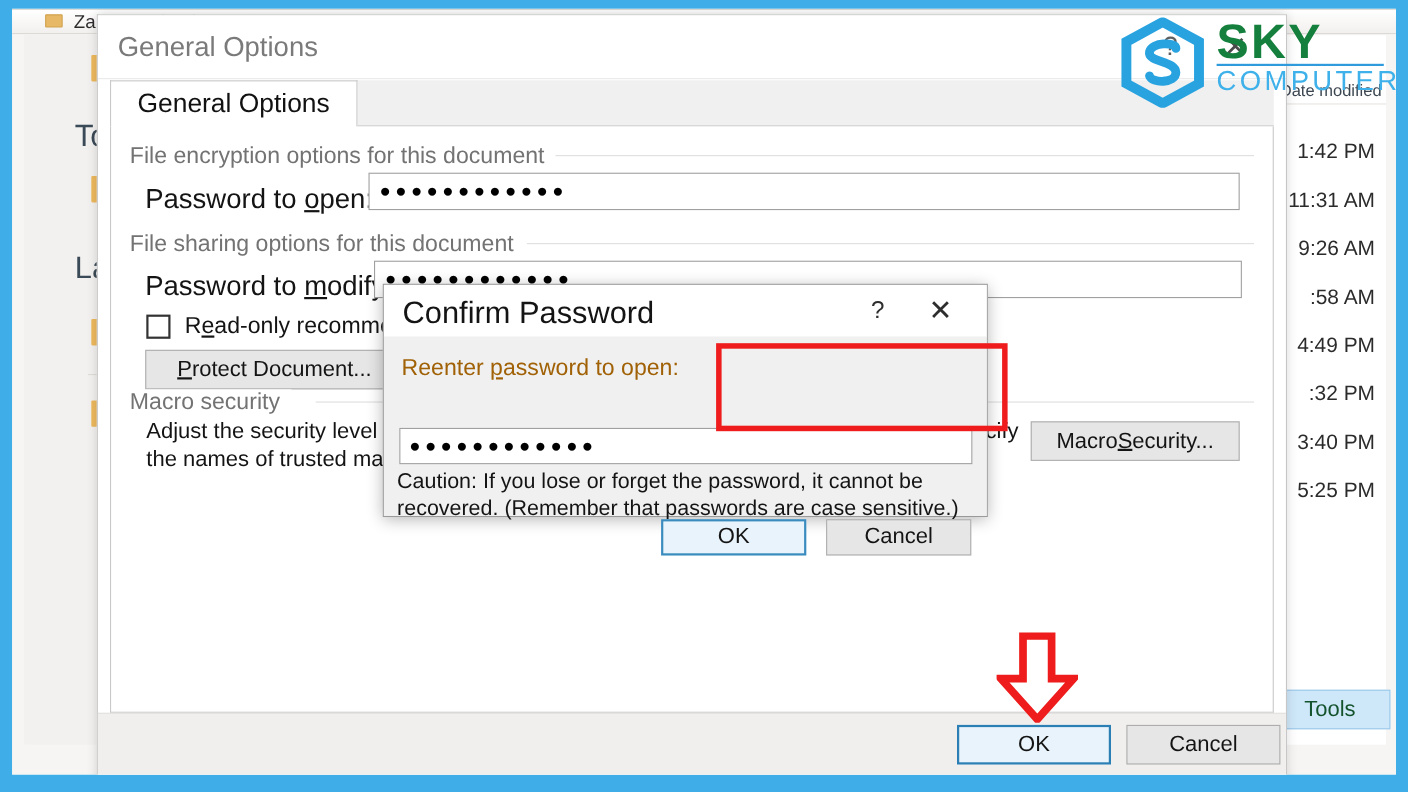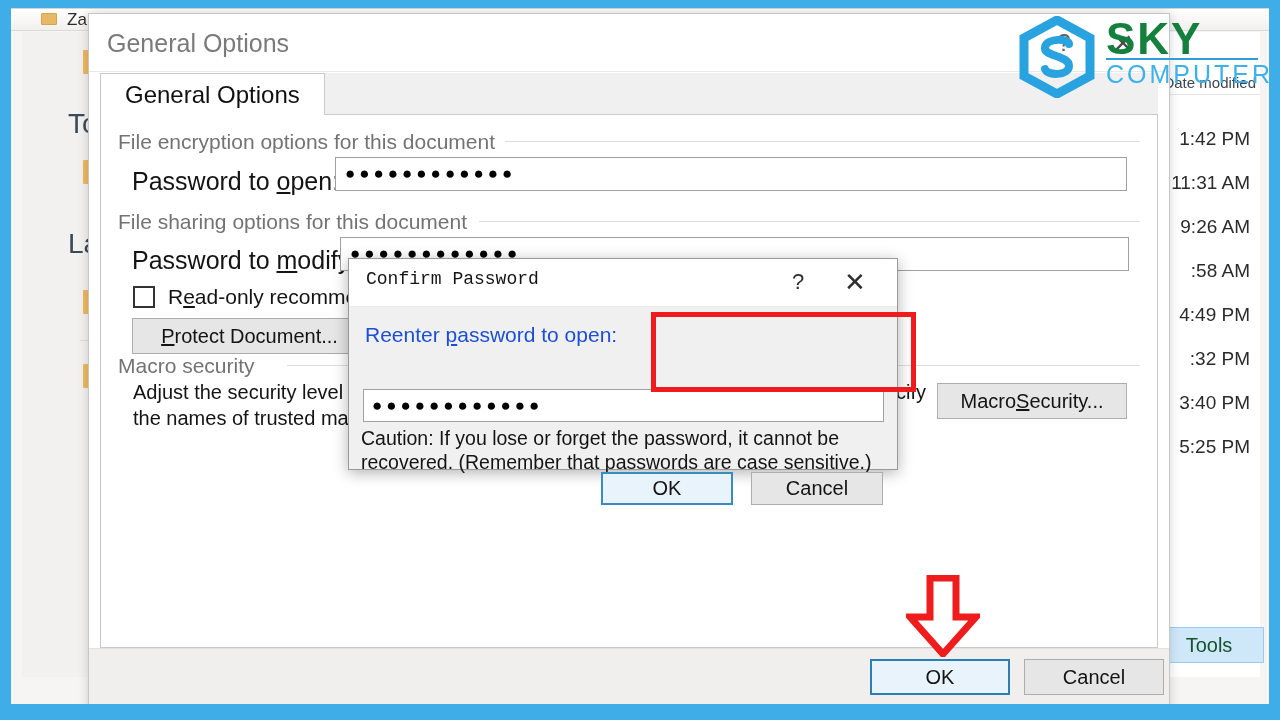--- a/index.html
+++ b/index.html
@@ -277,43 +277,42 @@
     box-shadow: 0 3px 14px rgba(0,0,0,.30);
   }
   .dlg-confirm .cp-titlebar {
     position: absolute; left: 0; top: 0;
     width: 100%; height: 48px;
     background: #ffffff;
     border-bottom: 1px solid #eaeaea;
   }
   .dlg-confirm .cp-title {
     position: absolute; left: 17px; top: 10px;
-    font-size: 18px; color: #141414;
-    white-space: nowrap;
-    font-family: Liberation Mono, monospace;
+    font-size: 28px; color: #141414;
+    white-space: nowrap;
   }
   .dlg-confirm .cp-help {
     position: absolute; right: 84px; top: 8px;
     width: 30px; height: 30px;
     font-size: 22px; color: #2e2e2e;
     display: flex; align-items: center; justify-content: center;
   }
   .dlg-confirm .cp-close {
     position: absolute; right: 22px; top: 8px;
     width: 40px; height: 30px;
     font-size: 26px; color: #2e2e2e;
     display: flex; align-items: center; justify-content: center;
   }
   .cp-body {
     position: absolute; left: 0; top: 48px; right: 0; bottom: 0;
     background: #f0f0f0;
   }
   .cp-label {
     position: absolute; left: 16px; top: 16px;
-    font-size: 21px; color: #1d4ed8;
+    font-size: 21px; color: #a16207;
     white-space: nowrap;
   }
   .cp-input {
     position: absolute; left: 14px; top: 82px;
     width: 521px; height: 33px;
     background: #ffffff; border: 1px solid #a0a0a0;
     display: flex; align-items: center; padding-left: 8px;
     font-size: 17px; letter-spacing: 4px; color: #000;
     overflow: hidden;
   }

